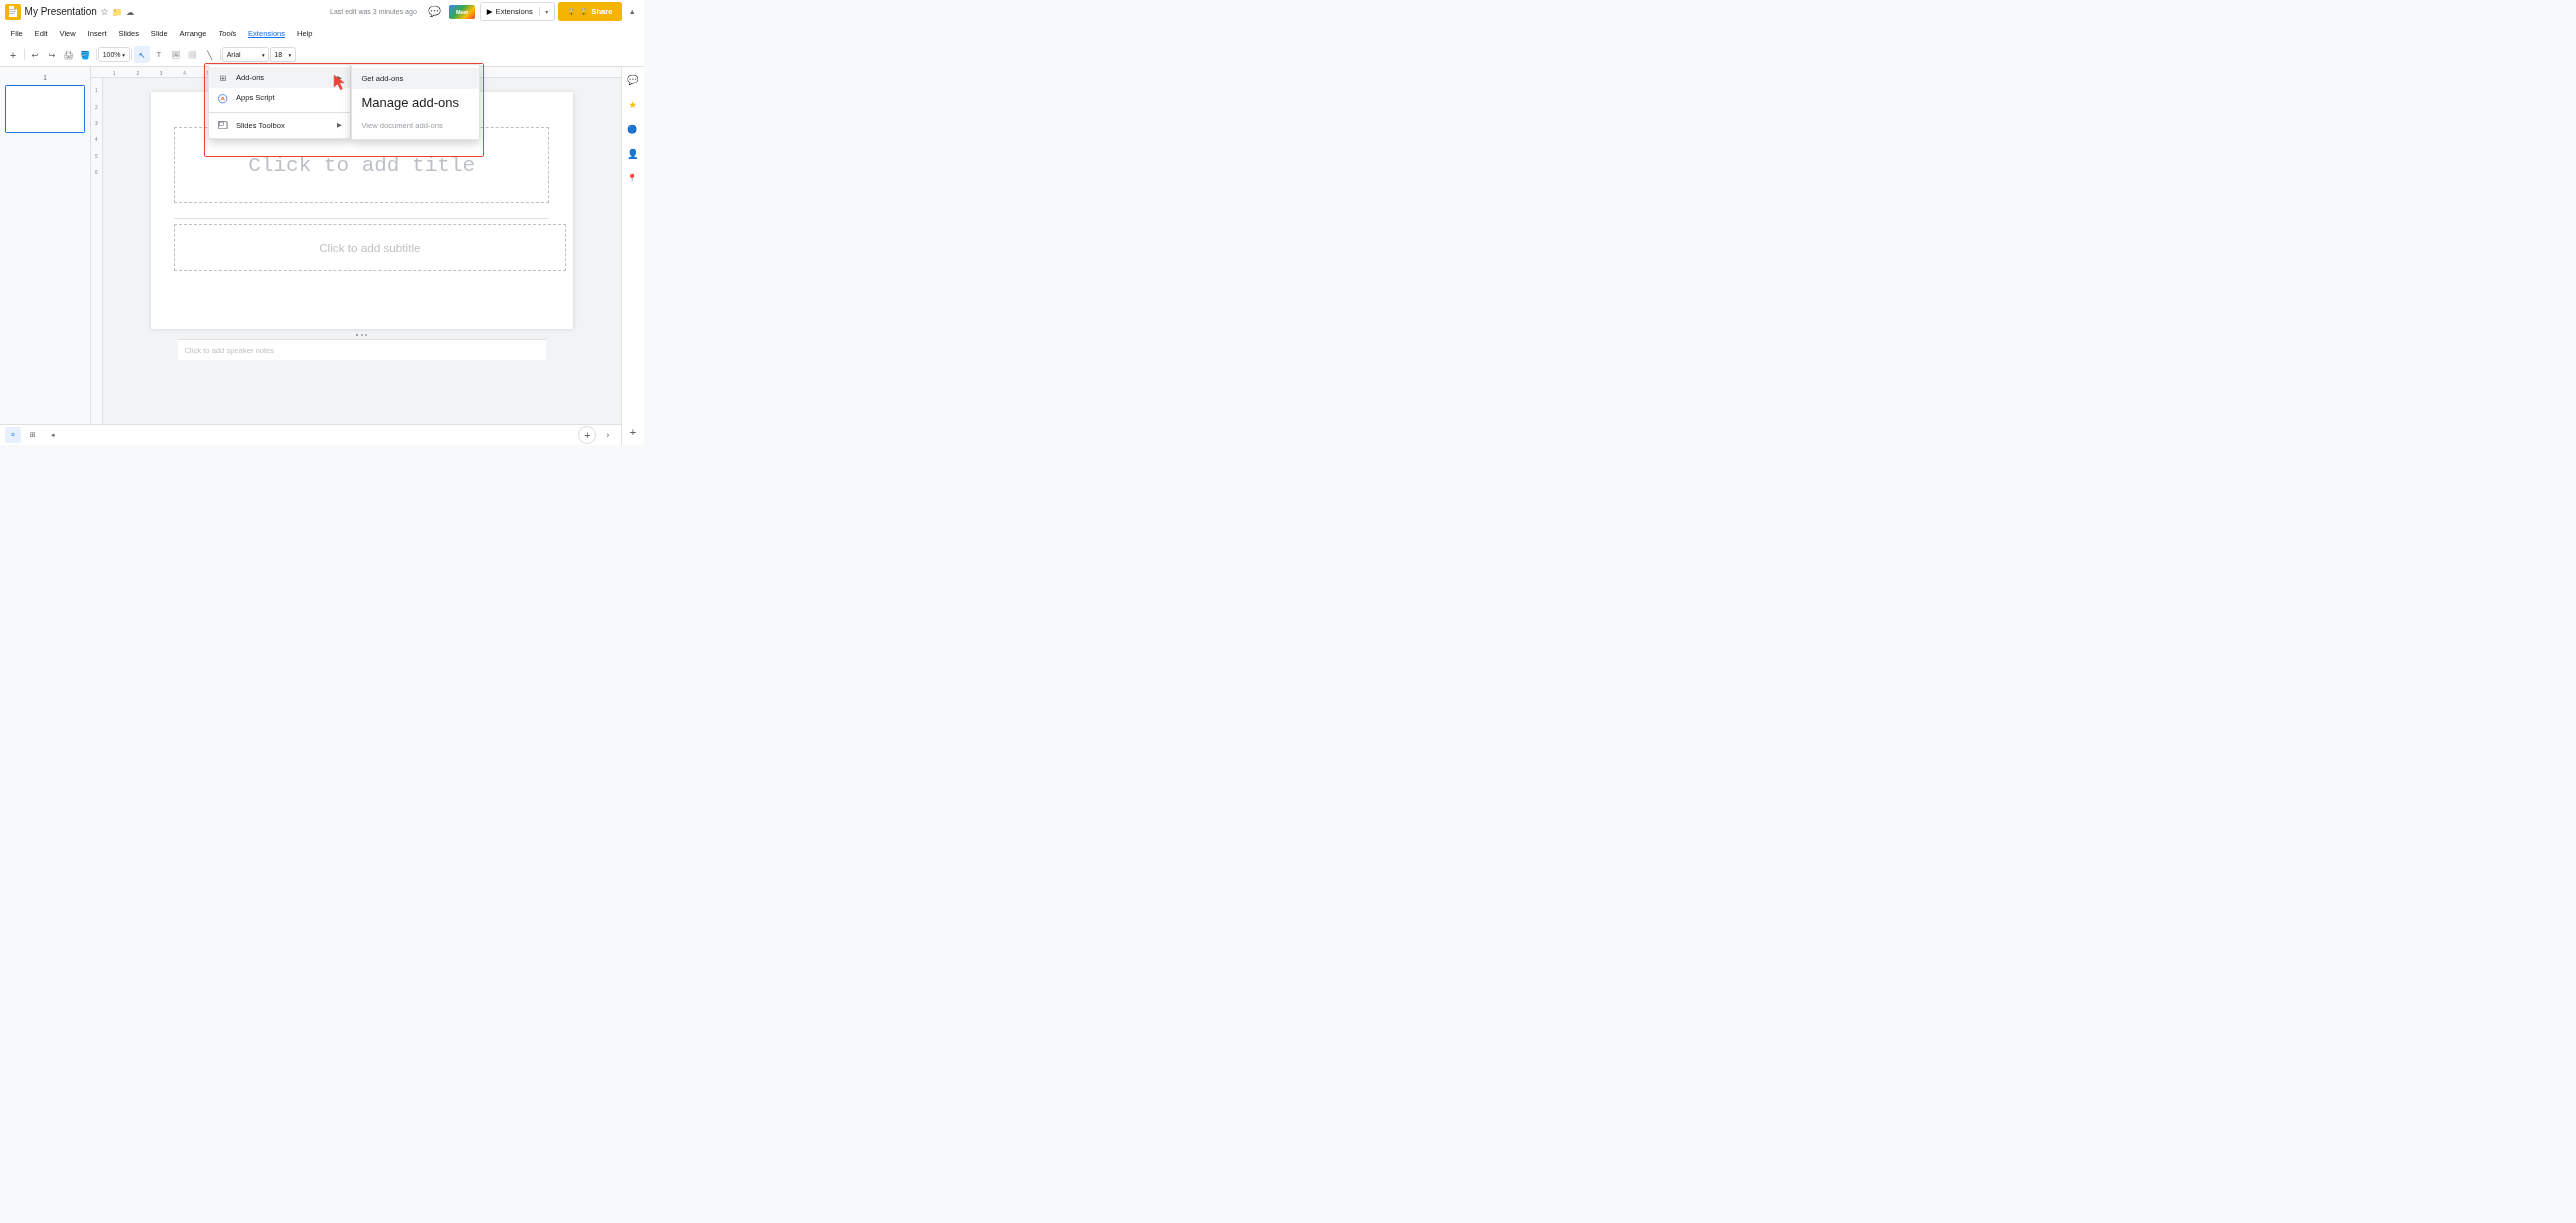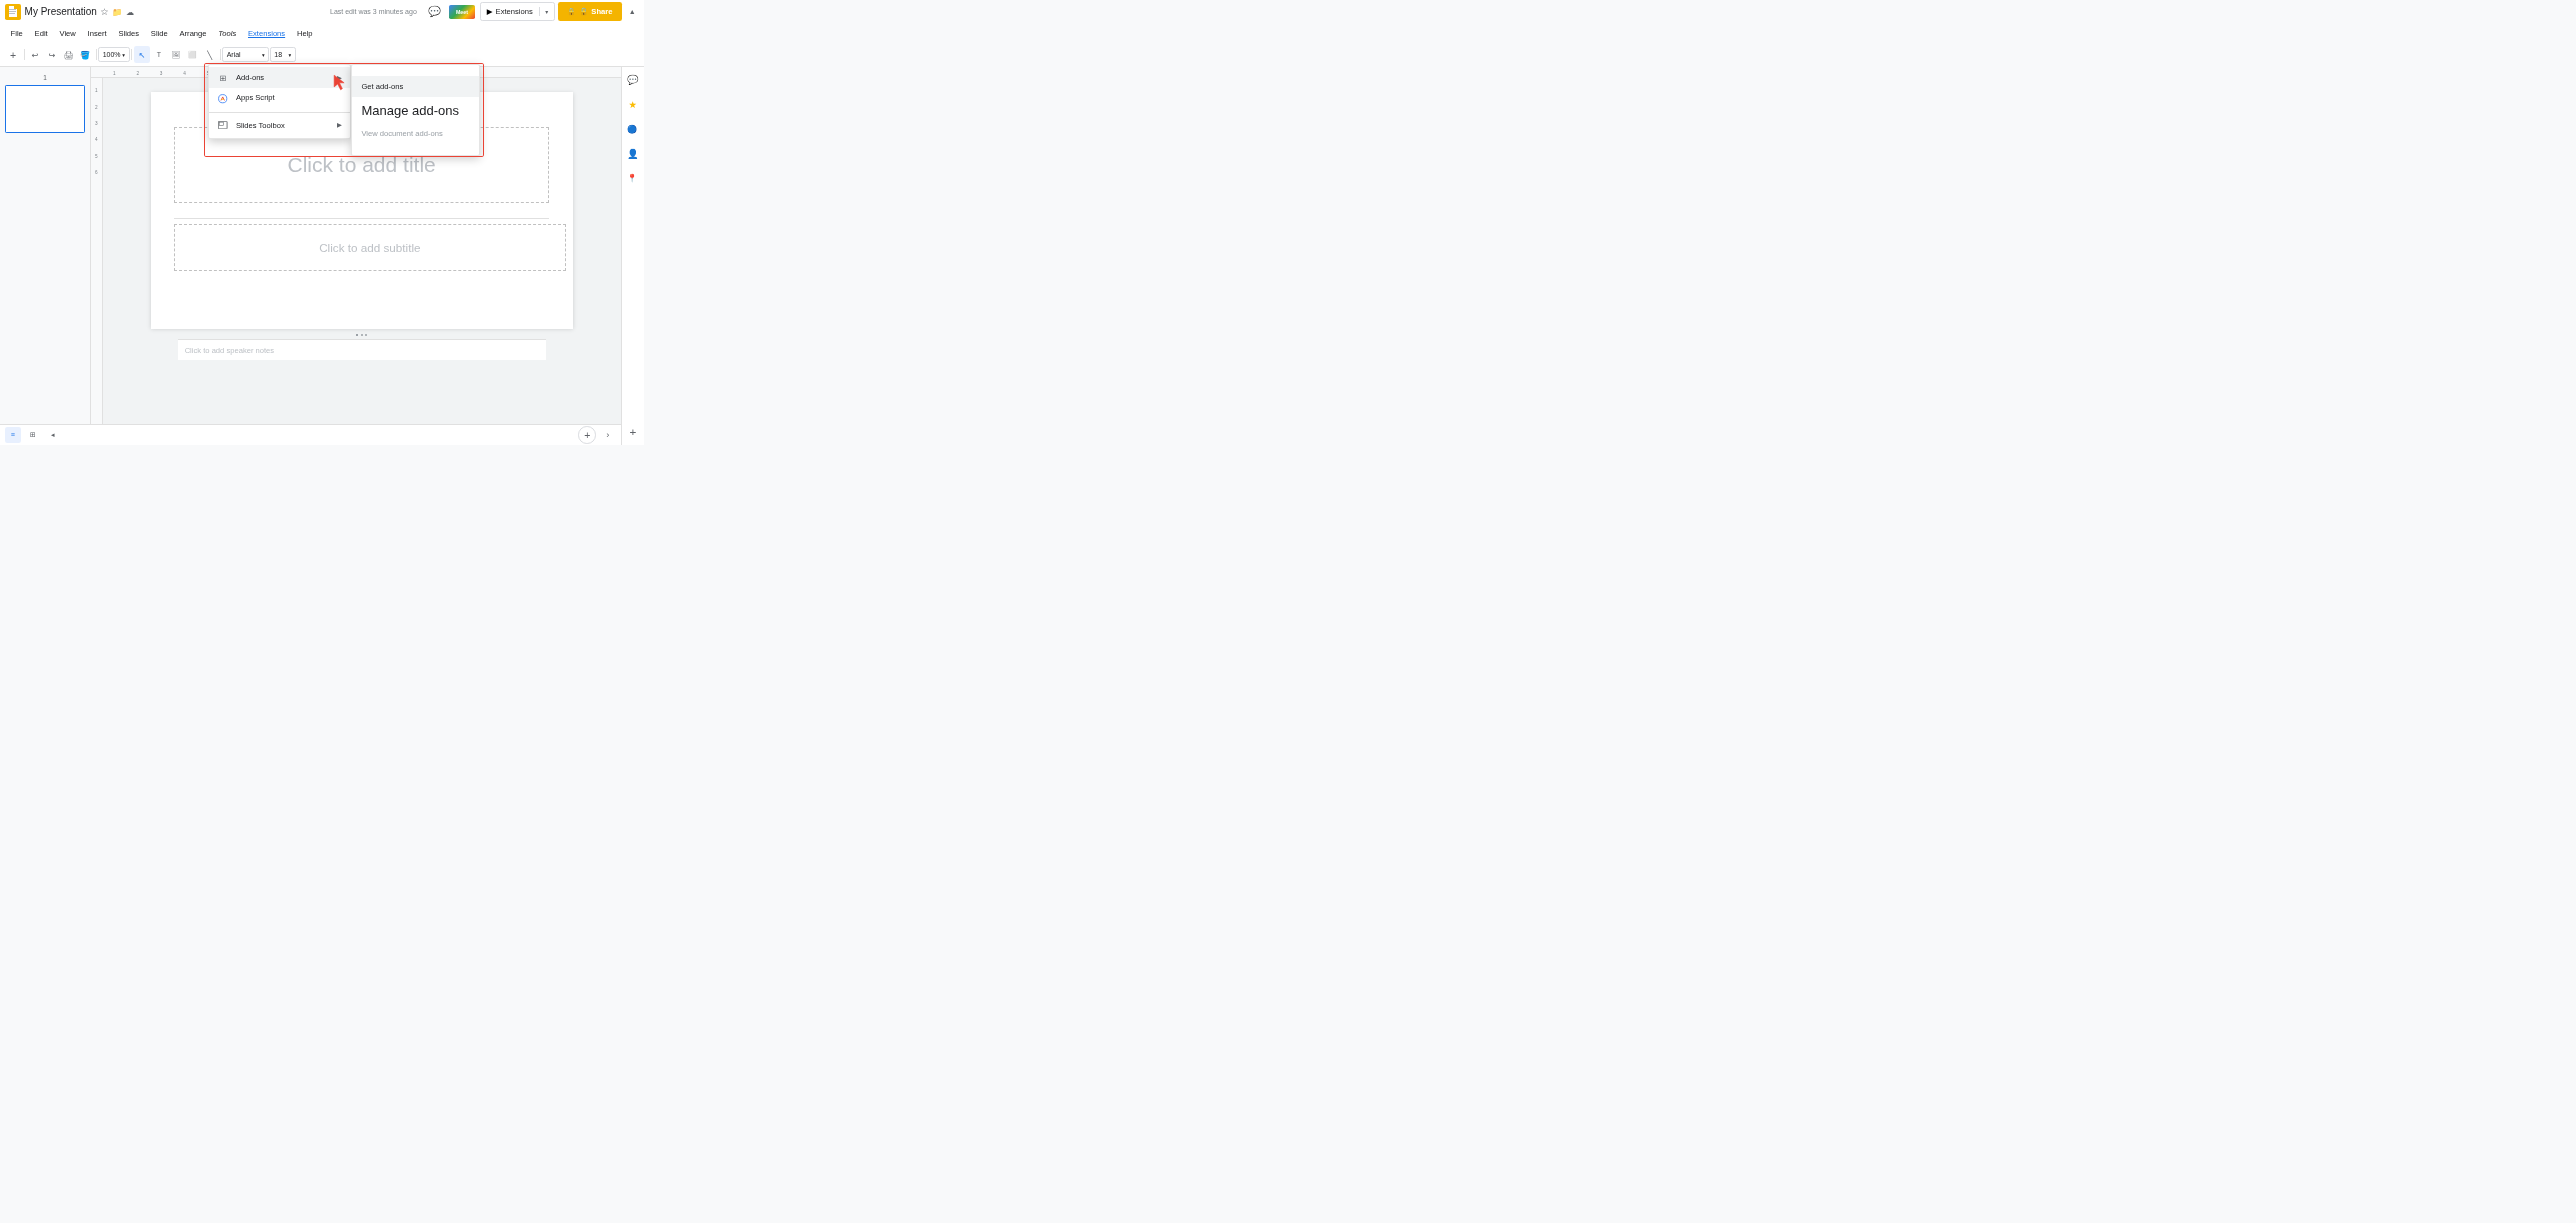--- a/index.html
+++ b/index.html
@@ -122,21 +122,21 @@
         <span style="font-size:4.7px;color:#80868b;line-height:16.4px;">5</span>
         <span style="font-size:4.7px;color:#80868b;line-height:16.4px;">6</span>
       </div>
 
       <div style="flex:1;background:#f1f3f4;overflow:auto;display:flex;align-items:flex-start;justify-content:center;padding:14px 11.7px 0 11.7px;">
         <div style="display:flex;flex-direction:column;align-items:center;width:100%;">
 
           <div style="width:422px;height:237px;background:#fff;box-shadow:0 1.2px 4.7px rgba(0,0,0,0.15);position:relative;flex-shrink:0;">
 
             <div style="position:absolute;top:35px;left:23.4px;right:23.4px;height:76px;border:0.6px dashed #c0c0c0;display:flex;align-items:center;justify-content:center;">
-              <span style="font-size:21px;color:#bdc1c6;font-weight:400;text-align:center;">Click to add title</span>
+              <span style="font-size:21px;color:#bdc1c6;font-weight:400;text-align:center;font-family:Liberation Mono, monospace;">Click to add title</span>
             </div>
 
             <div style="position:absolute;top:126px;left:23.4px;right:23.4px;height:0.6px;background:#e0e0e0;"></div>
 
             <div style="position:absolute;top:132px;left:23.4px;right:7px;height:47px;border:0.6px dashed #c0c0c0;display:flex;align-items:center;justify-content:center;">
               <span style="font-size:11.7px;color:#bdc1c6;font-weight:400;">Click to add subtitle</span>
             </div>
           </div>
 
           <div style="display:flex;gap:2.3px;margin-top:4.7px;">
@@ -199,21 +199,21 @@
       <svg width="9.4" height="8.2" viewBox="0 0 16 14">
         <rect x="0.5" y="0.5" width="15" height="13" rx="1" fill="none" stroke="#5f6368" stroke-width="1.5"></rect>
         <rect x="2" y="2" width="7" height="6" fill="none" stroke="#5f6368" stroke-width="1"></rect>
       </svg>
     </span>
     <span>Slides Toolbox</span>
     <span style="margin-left:auto;color:#5f6368;font-size:6.4px;">▶</span>
   </div>
 </div>
 
-<div style="position:fixed;top:64px;left:351px;width:129px;background:#fff;border-radius:2.3px;box-shadow:0 2.3px 9.4px rgba(0,0,0,0.2);z-index:200;padding:11px 0;border:0.6px solid rgba(0,0,0,0.1);">
+<div style="position:fixed;top:64px;left:351px;width:129px;background:#fff;border-radius:2.3px;box-shadow:0 2.3px 9.4px rgba(0,0,0,0.2);z-index:200;padding:3px 0;border:0.6px solid rgba(0,0,0,0.1);">
 
   <div style="display:flex;align-items:center;padding:5.9px 9.4px;font-size:7.6px;color:#202124;cursor:pointer;background:#f1f3f4;">
     <span>Get add-ons</span>
   </div>
 
   <div style="display:flex;align-items:center;padding:5.9px 9.4px;font-size:13px;color:#202124;cursor:pointer;">
     <span>Manage add-ons</span>
   </div>
 
   <div style="display:flex;align-items:center;padding:5.9px 9.4px;font-size:7.6px;color:#9aa0a6;cursor:default;">

